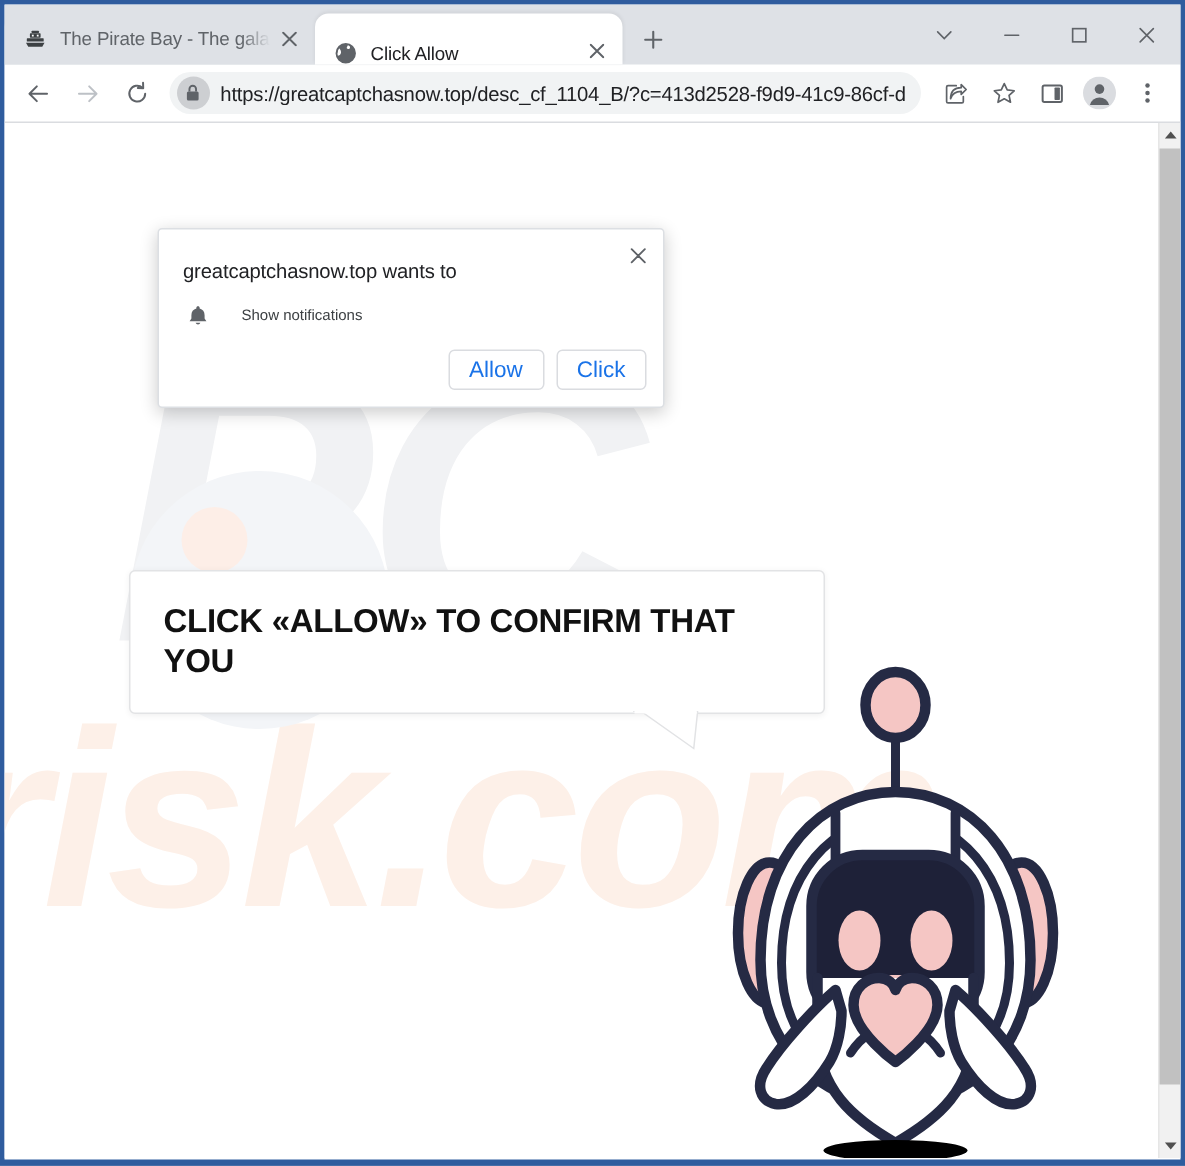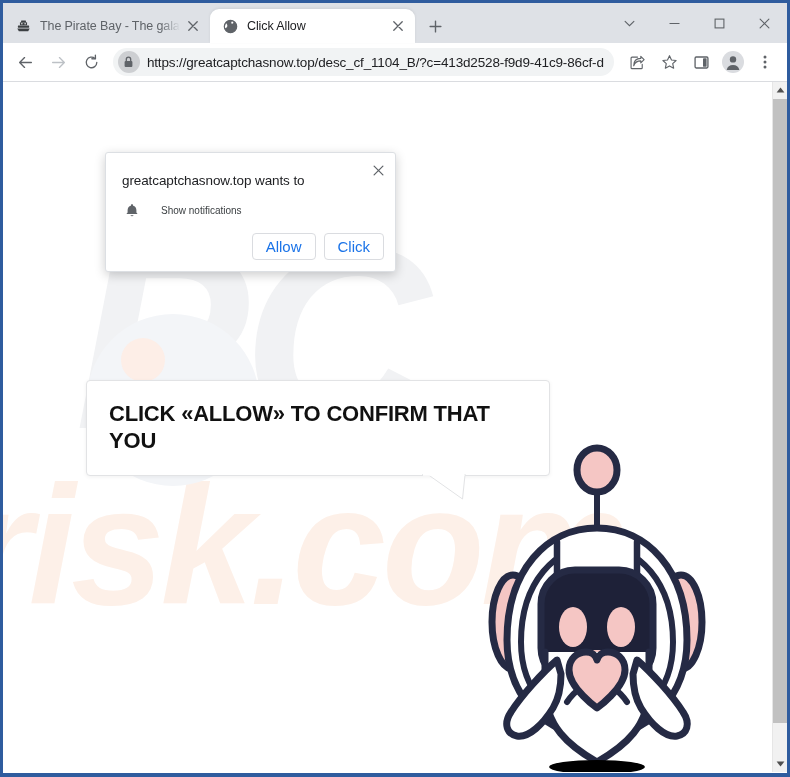--- a/index.html
+++ b/index.html
@@ -44,20 +44,21 @@
     color: #5f6368;
     white-space: nowrap;
     overflow: hidden;
   }
   .tab.inactive { width: 207px; background: #dee1e6; }
   .tab.active {
     width: 205px;
     background: #ffffff;
     color: #202124;
     box-shadow: 0 -1px 3px rgba(0,0,0,0.07);
+    align-items: flex-end;
   }
   .tab-favicon {
     width: 16px; height: 16px;
     margin-right: 9px;
     flex: 0 0 16px;
     display: flex; align-items: center; justify-content: center;
   }
   .tab-title {
     flex: 1 1 auto;
     overflow: hidden;
@@ -231,21 +232,21 @@
     position: absolute;
     left: 482px; top: 362px;
     width: 224px; height: 330px;
   }
   #robot svg { display: block; }
 
   
   #permission-dialog {
     position: absolute;
     left: 102px; top: 70px;
-    width: 291px; height: 120px;
+    width: 338px; height: 120px;
     background: #ffffff;
     border: 1px solid #dcdfe3;
     border-radius: 3px;
     box-shadow: 0 3px 11px rgba(0,0,0,0.20);
     z-index: 30;
     padding-left: 48px;
   }
   #perm-close {
     position: absolute;
     right: 6px; top: 6px;

